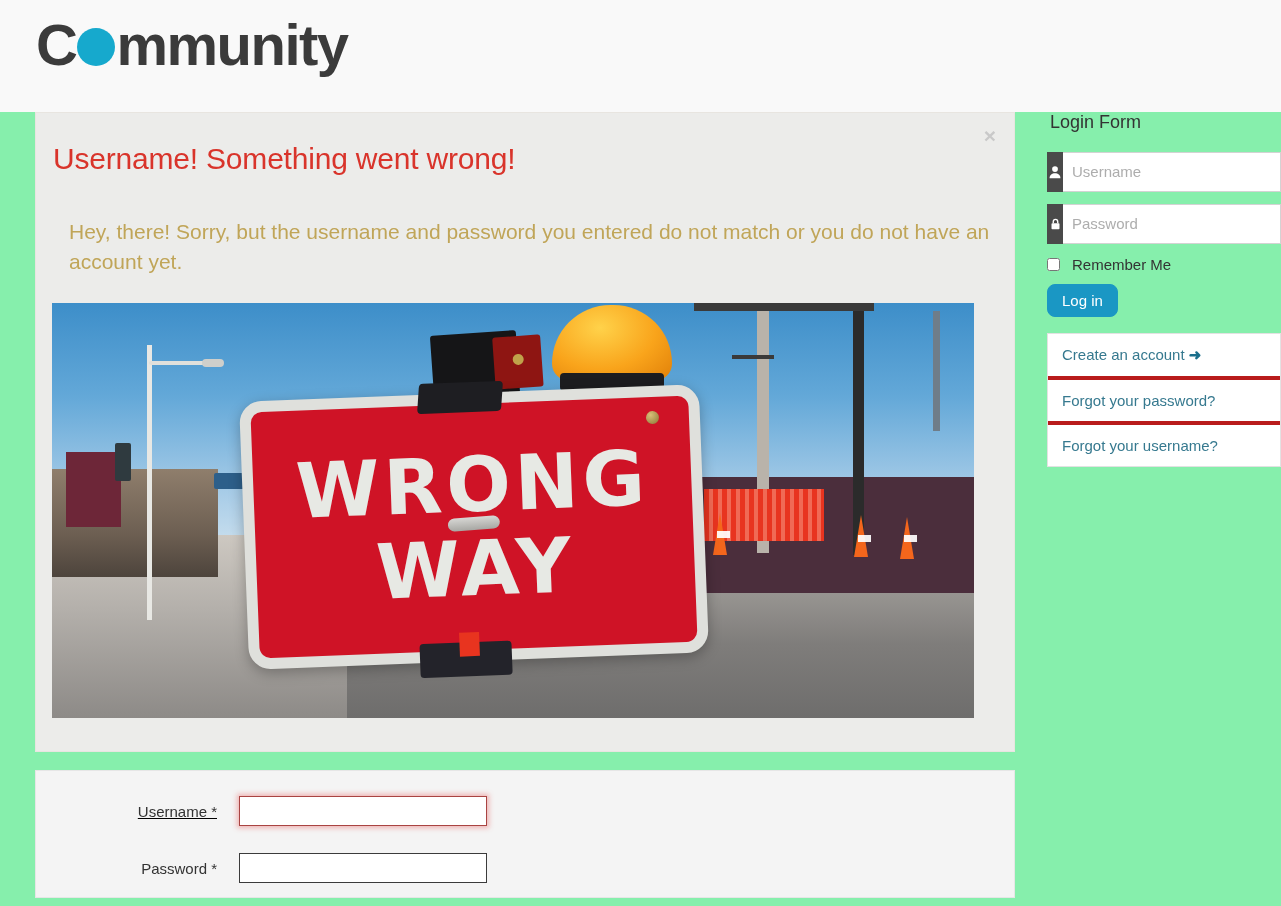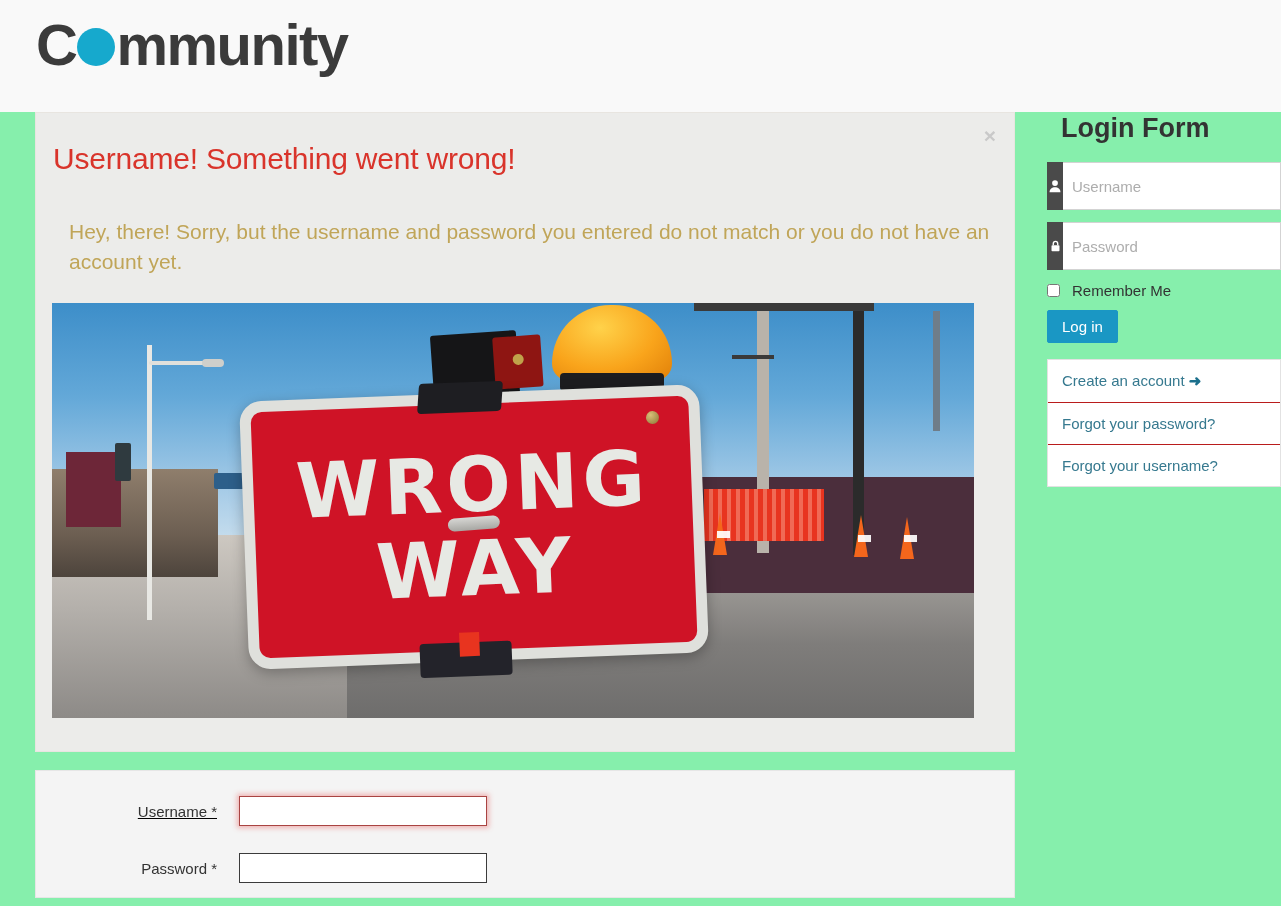--- a/index.html
+++ b/index.html
@@ -148,45 +148,45 @@
   #cam-box .red { position: absolute; right: -24px; top: 6px; width: 48px; height: 52px; background: #8e1512; border-radius: 3px; }
   #cam-box .lens { position: absolute; right: -6px; top: 24px; width: 11px; height: 11px; border-radius: 50%; background: #c0a24a; }
   #sign-post {
     position: absolute; left: 48%; bottom: -6px; width: 20px; height: 24px;
     background: #e8341f; transform: translateX(-50%);
   }
 
   
   #sidebar { position: absolute; left: 1047px; top: 112px; width: 234px; }
   #login-title {
-    font-size: 27px; color: #333; font-weight: bold; margin: 0 0 18px 14px; line-height: 1.2;
-  }
-  .input-group { display: flex; margin-bottom: 12px; height: 48px; }
+    font-size: 18px; color: #333; font-weight: normal; margin: 0 0 18px 3px; line-height: 1.2;
+  }
+  .input-group { display: flex; margin-bottom: 12px; height: 40px; }
   .input-addon {
     width: 32px; background: #4a4a4a; display: flex; align-items: center; justify-content: center;
     border: 1px solid #4a4a4a;
   }
   .input-addon svg { display: block; }
   .input-group input {
     flex: 1; border: 1px solid #d3d3d3; border-left: none; padding: 0 9px;
     font-size: 15px; color: #555; background: #fff; outline: none;
     font-family: "Liberation Sans", sans-serif;
   }
   .input-group input::placeholder { color: #adadad; }
   .remember { display: flex; align-items: center; gap: 12px; margin: 12px 0 11px 0; font-size: 15px; color: #333; }
   .remember input { margin: 0; width: 13px; height: 13px; }
   #login-btn {
     background: #1a97c4; color: #fff; border: 1px solid #1a97c4;
-    font-size: 15px; padding: 7px 14px; cursor: pointer; border-radius: 2px;
+    font-size: 15px; padding: 7px 14px; cursor: pointer; border-radius: 8px;
     font-family: "Liberation Sans", sans-serif; display: inline-block;
   }
   #link-list { margin-top: 16px; border: 1px solid #e2e2e2; background: #fff; }
   .link-item {
     padding: 12px 14px; font-size: 15px; color: #36798f; cursor: pointer;
-    border-bottom: 1px solid #b91c1c; text-decoration: none; display: block;
+    border-bottom: 4px solid #b91c1c; text-decoration: none; display: block;
   }
   .link-item:last-child { border-bottom: none; }
   .arrow-ico { color: #1b6f8c; font-weight: bold; }
 
   
   #bottom-panel {
     position: absolute; left: 35px; top: 770px; width: 980px; height: 128px;
     background: #f4f4f4; border: 1px solid #e6e6e6;
   }
   .form-row { position: absolute; display: flex; align-items: center; }

